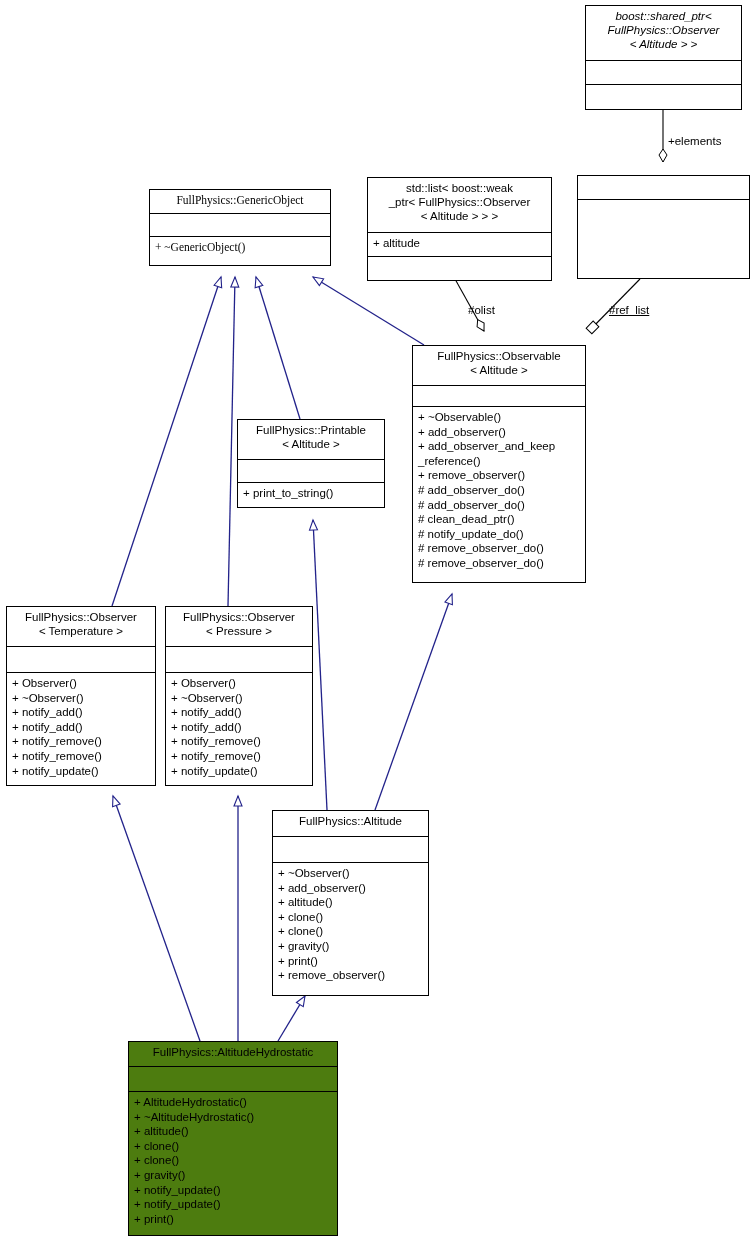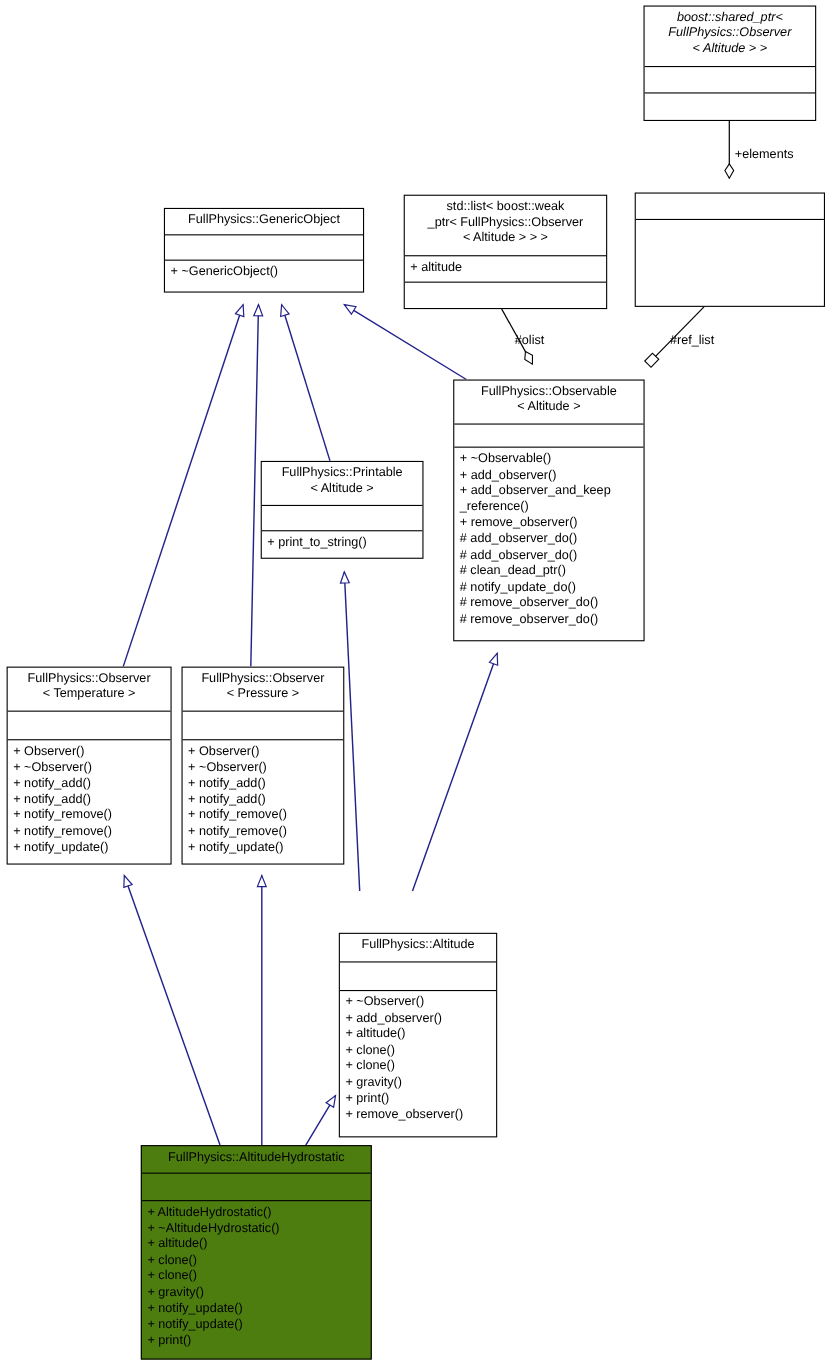--- a/index.html
+++ b/index.html
@@ -136,21 +136,21 @@
   </svg>
 
   <div class="uml-box" style="left:585px; top:5px; width:157px; height:105px;">
     <div class="sec title-sec" style="height:55px;font-style:italic;">boost::shared_ptr&lt;
 FullPhysics::Observer
 &lt; Altitude &gt; &gt;</div>
     <div class="sec empty-sec" style="height:24px;"></div>
     <div class="sec last empty-sec"></div>
   </div>
 
-  <div class="uml-box" style="left:149px; top:189px; width:182px; height:77px;">
+  <div class="uml-box" style="left:149px; top:189px; width:182px; height:77px;font-family:Liberation Serif, serif;">
     <div class="sec title-sec" style="height:24px;">FullPhysics::GenericObject</div>
     <div class="sec empty-sec" style="height:23px;"></div>
     <div class="sec last meth-sec">
       <div class="row">+ ~GenericObject()</div>
     </div>
   </div>
 
   <div class="uml-box" style="left:367px; top:177px; width:185px; height:104px;">
     <div class="sec title-sec" style="height:55px;">std::list&lt; boost::weak
 _ptr&lt; FullPhysics::Observer
@@ -217,21 +217,21 @@
       <div class="row">+ Observer()</div>
       <div class="row">+ ~Observer()</div>
       <div class="row">+ notify_add()</div>
       <div class="row">+ notify_add()</div>
       <div class="row">+ notify_remove()</div>
       <div class="row">+ notify_remove()</div>
       <div class="row">+ notify_update()</div>
     </div>
   </div>
 
-  <div class="uml-box" style="left:272px; top:848px; width:144px; height:186px;margin-left:36px;">
+  <div class="uml-box" style="left:272px; top:810px; width:157px; height:186px;">
     <div class="sec title-sec" style="height:26px;">FullPhysics::Altitude</div>
     <div class="sec empty-sec" style="height:26px;"></div>
     <div class="sec last meth-sec">
       <div class="row">+ ~Observer()</div>
       <div class="row">+ add_observer()</div>
       <div class="row">+ altitude()</div>
       <div class="row">+ clone()</div>
       <div class="row">+ clone()</div>
       <div class="row">+ gravity()</div>
       <div class="row">+ print()</div>
@@ -250,15 +250,15 @@
       <div class="row">+ clone()</div>
       <div class="row">+ gravity()</div>
       <div class="row">+ notify_update()</div>
       <div class="row">+ notify_update()</div>
       <div class="row">+ print()</div>
     </div>
   </div>
 
   <div class="edge-label" style="left:668px; top:135px;">+elements</div>
   <div class="edge-label" style="left:468px; top:304px;">#olist</div>
-  <div class="edge-label" style="left:609px; top:304px;">#ref_list</div>
+  <div class="edge-label" style="left:609px; top:304px;text-decoration:underline;">#ref_list</div>
 
 </div>
 
 </body></html>

